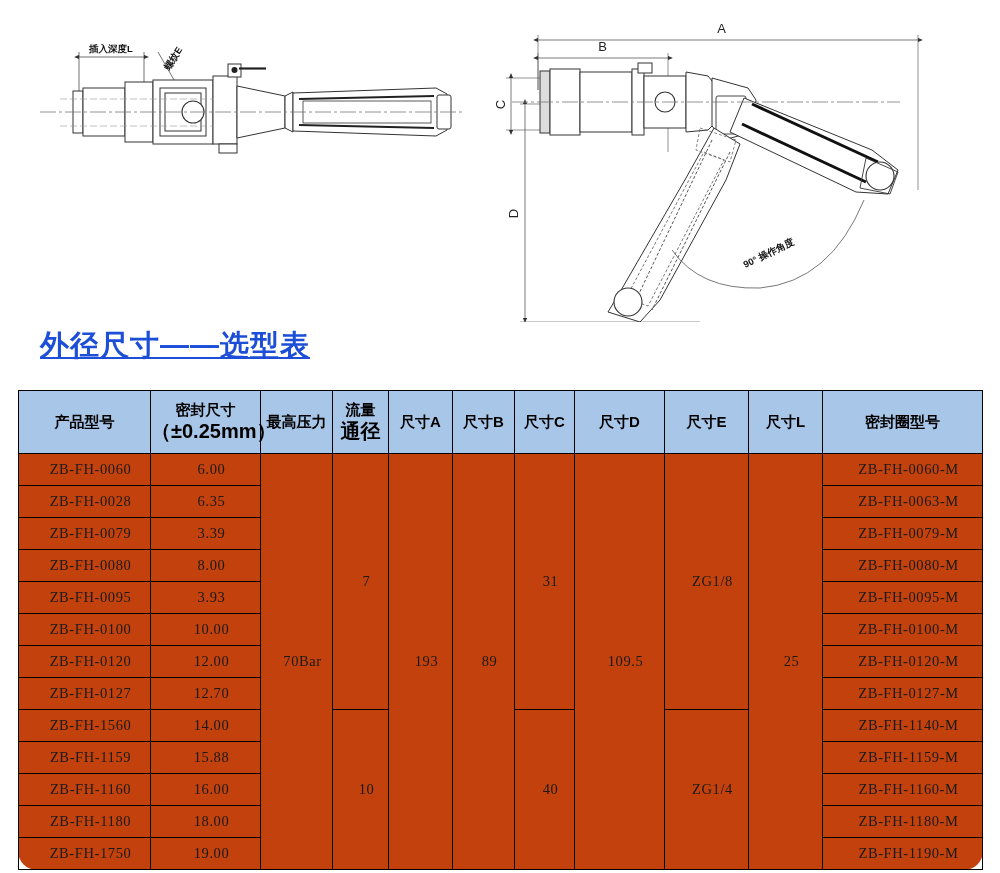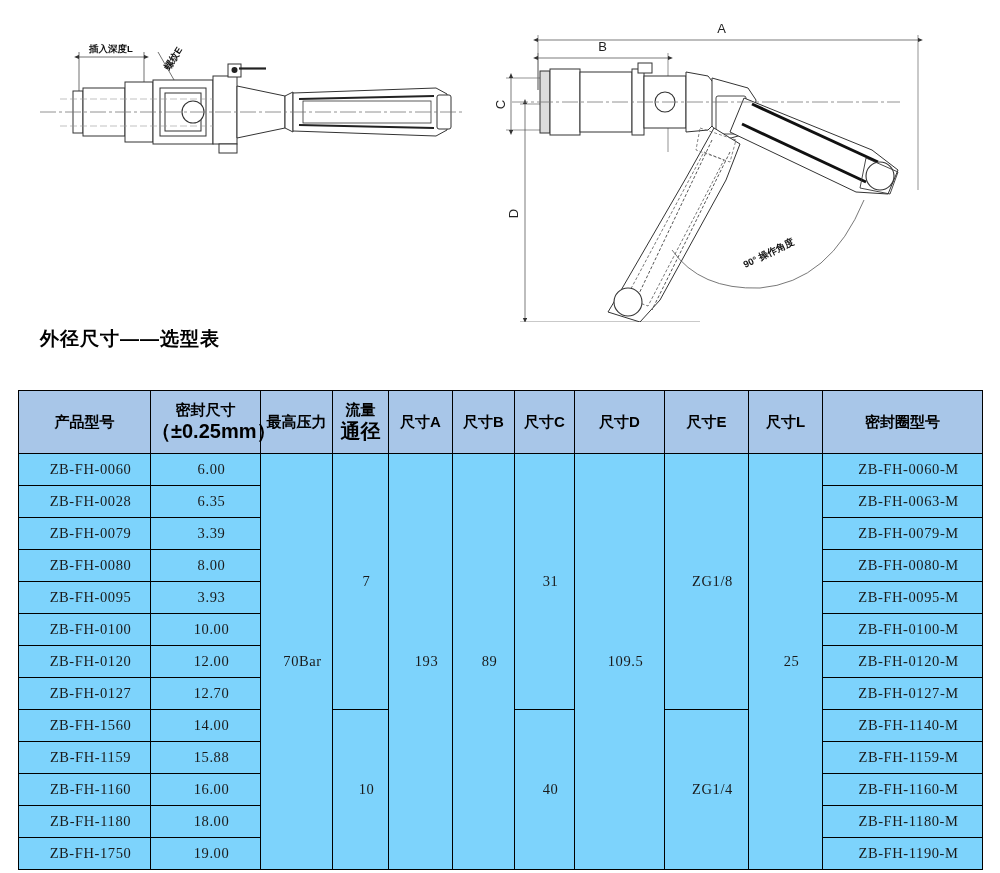--- a/index.html
+++ b/index.html
@@ -28,38 +28,40 @@
     left: 0;
   }
 
   
   .section-title {
     position: absolute;
     left: 40px;
     top: 326px;
     font-family: "Liberation Sans", sans-serif;
     font-weight: bold;
-    font-size: 19px;
+    font-size: 29px;
     letter-spacing: 1px;
-    color: #000000;
+    color: #1d4ed8;
     white-space: nowrap;
+    text-decoration: underline;
   }
 
   
   .table-wrap {
     position: absolute;
     left: 18px;
     top: 390px;
     width: 964px;
   }
   table.spec {
     border-collapse: collapse;
     width: 964px;
     table-layout: fixed;
-    background: #7dd3fc;
+    background: #c2410c;
+    border-radius: 19px;
   }
   table.spec th,
   table.spec td {
     border: 1px solid #000;
     text-align: center;
     vertical-align: middle;
     font-family: "Liberation Serif", serif;
     color: #1a1a1a;
     padding: 0;
   }

